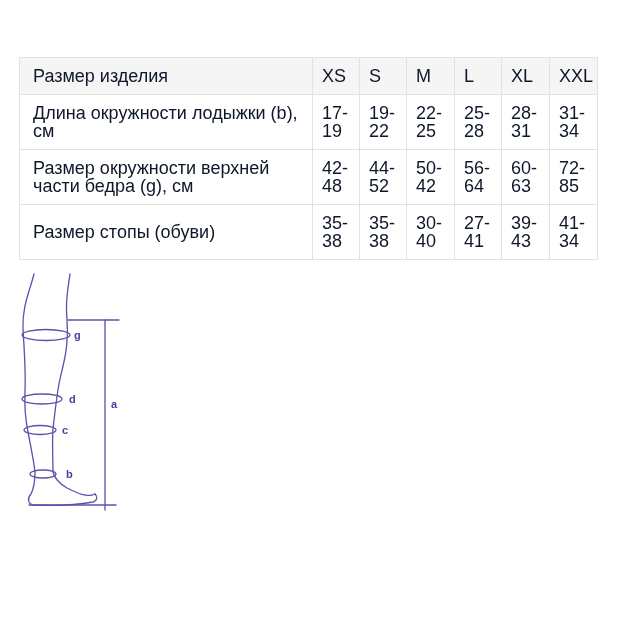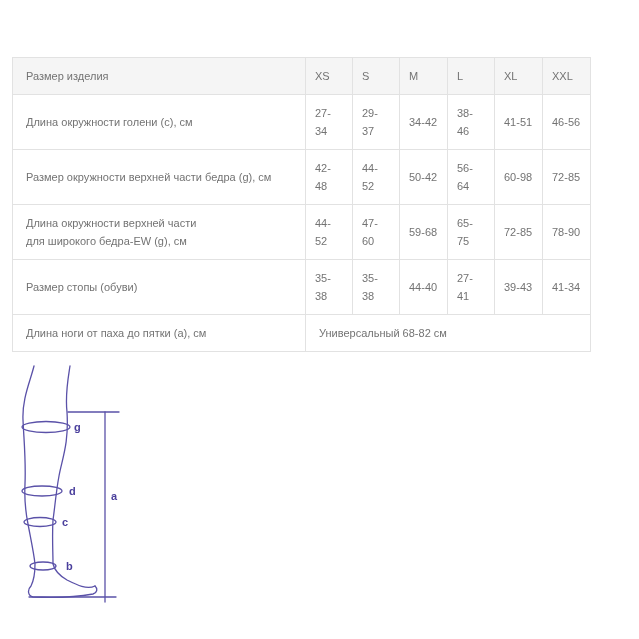--- a/index.html
+++ b/index.html
@@ -14,23 +14,23 @@
   .page {
     position: relative;
     width: 639px;
     height: 639px;
     background: #ffffff;
   }
   table.size-table {
     border-collapse: collapse;
     table-layout: fixed;
     width: 578px;
-    margin: 57px 0 0 12px;
-    font-size: 11px;
-    color: #737373;
+    margin: 57px 0 0 19px;
+    font-size: 18px;
+    color: #0f172a;
   }
   table.size-table th,
   table.size-table td {
     border: 1px solid #e2e2e2;
     font-weight: 400;
     text-align: left;
     vertical-align: middle;
     padding: 9px 9px;
     line-height: 18px;
     white-space: pre-line;
@@ -89,59 +89,45 @@
         <th>XS</th>
         <th>S</th>
         <th>M</th>
         <th>L</th>
         <th>XL</th>
         <th>XXL</th>
       </tr>
     </thead>
     <tbody>
       <tr>
-        <td class="label-col">Длина окружности голени (c), см</td>
-        <td>27-34</td>
-        <td>29-37</td>
-        <td>34-42</td>
-        <td>38-46</td>
-        <td>41-51</td>
-        <td>46-56</td>
+        <td class="label-col">Длина окружности лодыжки (b), см</td>
+        <td>17-19</td>
+        <td>19-22</td>
+        <td>22-25</td>
+        <td>25-28</td>
+        <td>28-31</td>
+        <td>31-34</td>
       </tr>
       <tr>
         <td class="label-col">Размер окружности верхней части бедра (g), см</td>
         <td>42-48</td>
         <td>44-52</td>
         <td>50-42</td>
         <td>56-64</td>
-        <td>60-98</td>
+        <td>60-63</td>
         <td>72-85</td>
-      </tr>
-      <tr>
-        <td class="label-col">Длина окружности верхней части
-для широкого бедра-EW (g), см</td>
-        <td>44-52</td>
-        <td>47-60</td>
-        <td>59-68</td>
-        <td>65-75</td>
-        <td>72-85</td>
-        <td>78-90</td>
       </tr>
       <tr>
         <td class="label-col">Размер стопы (обуви)</td>
         <td>35-38</td>
         <td>35-38</td>
-        <td>44-40</td>
+        <td>30-40</td>
         <td>27-41</td>
         <td>39-43</td>
         <td>41-34</td>
-      </tr>
-      <tr>
-        <td class="label-col">Длина ноги от паха до пятки (a), см</td>
-        <td colspan="6" class="universal-cell">Универсальный 68-82 см</td>
       </tr>
     </tbody>
   </table>
 
   <div class="diagram-wrap">
     <svg class="leg-svg" width="115" height="245" viewBox="0 0 115 245">
 
       <path d="M 19,2
                C 15,18 7,35 8,56
                C 9,78 11,96 10,120

